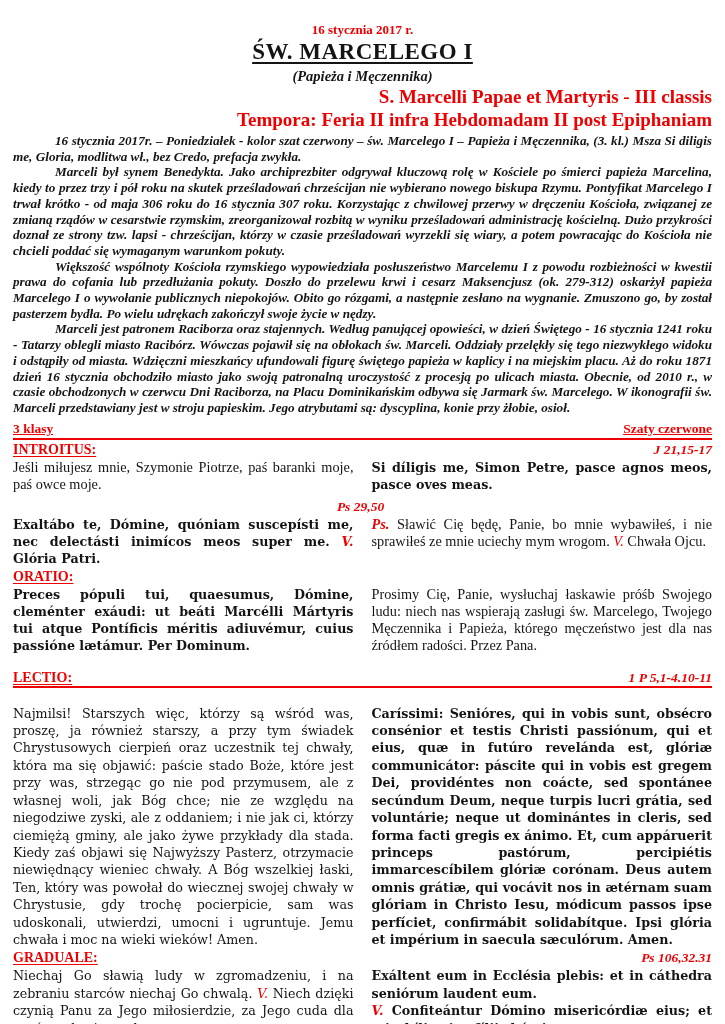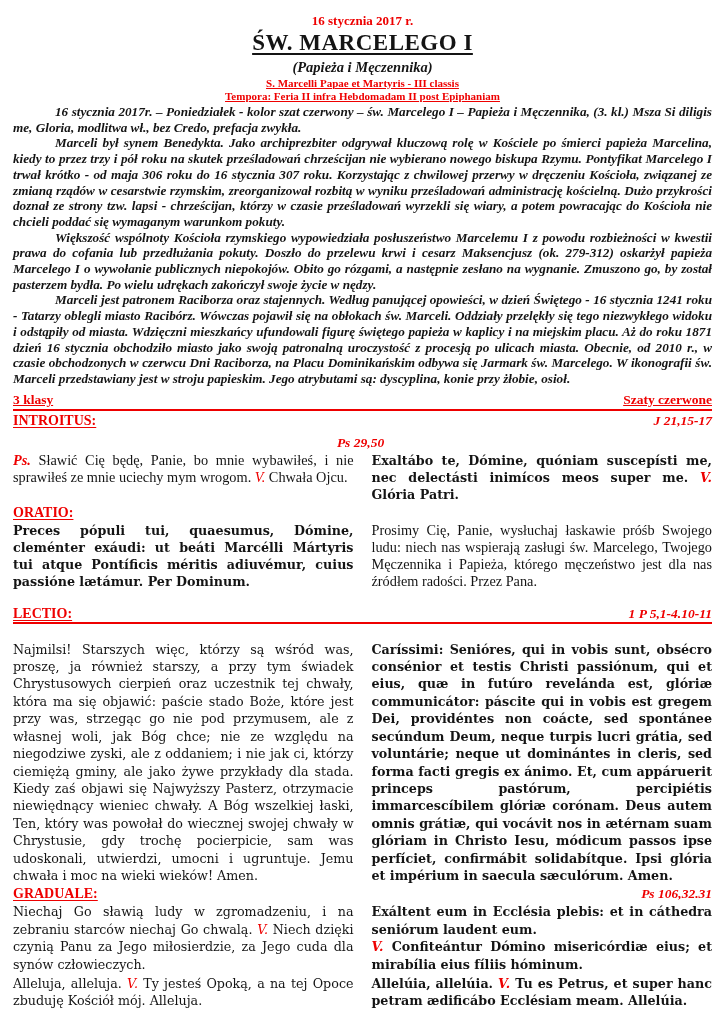--- a/index.html
+++ b/index.html
@@ -1,30 +1,30 @@
 <!DOCTYPE html>
 <html lang="pl" style="--red: #ee0000;"><head>
 <meta charset="utf-8">
 <style>
   :root{ --red:#ee0000; --ink:#141414; --paper:#ffffff; }
   *{margin:0;padding:0;box-sizing:border-box;}
   html,body{background:#fff;}
   body{font-family:"Liberation Serif",serif;color:var(--ink);}
   .page{
     width:725px;height:1024px;margin:0 auto;background:var(--paper);
-    padding:13px 13px 0 13px;overflow:hidden;position:relative;
+    padding:22px 13px 0 13px;overflow:hidden;position:relative;
   }
   .date{color:var(--red);font-weight:bold;font-size:13px;text-align:center;}
   .title{
     font-size:23px;font-weight:bold;text-align:center;letter-spacing:.5px;
     margin-top:1px;
   }
   .title span{text-decoration:underline;text-decoration-thickness:2px;text-underline-offset:3px;}
   .subtitle{font-size:14.5px;font-weight:bold;font-style:italic;text-align:center;margin-top:3px;}
-  .redline{color:var(--red);font-weight:bold;font-size:11px;text-align:center;margin-top:1px;text-decoration:underline;}
+  .redline{color:var(--red);font-weight:bold;font-size:19px;text-align:right;margin-top:1px;}
   
   #intro{margin-top:2px;}
   .ip{
     font-size:13.2px;line-height:15.7px;font-weight:bold;font-style:italic;
     text-align:justify;text-indent:42px;
   }
   
   .rubric{
     display:flex;justify-content:space-between;align-items:baseline;
     color:var(--red);font-weight:bold;font-size:13.5px;
@@ -72,24 +72,28 @@
     <span class="r">3 klasy</span>
     <span class="r">Szaty czerwone</span>
   </div>
 
   <div id="sections">
       <section id="introitus">
         <div class="shead">
           <span class="slabel">INTROITUS:</span>
           <span class="sref">J 21,15-17</span>
         </div>
+        <div class="pair">
+          <div class="col pl"><span>Jeśli miłujesz mnie, Szymonie Piotrze, paś baranki moje, paś owce moje.</span></div>
+          <div class="col la"><span>Si díligis me, Simon Petre, pasce agnos meos, pasce oves meas.</span></div>
+        </div>
         <div class="refrow"><span class="sref">Ps 29,50</span></div>
         <div class="pair">
+          <div class="col la"><span>Exaltábo te, Dómine, quóniam suscepísti me, nec delectásti inimícos meos super me. </span><span class="red-i">V. </span><span>Glória Patri.</span></div>
           <div class="col pl"><span class="red-bi">Ps. </span><span>Sławić Cię będę, Panie, bo mnie wybawiłeś, i nie sprawiłeś ze mnie uciechy mym wrogom. </span><span class="red-i">V. </span><span>Chwała Ojcu.</span></div>
-          <div class="col la"><span>Exaltábo te, Dómine, quóniam suscepísti me, nec delectásti inimícos meos super me. </span><span class="red-i">V. </span><span>Glória Patri.</span></div>
         </div>
       </section>
       <section id="oratio">
         <div class="shead">
           <span class="slabel">ORATIO:</span>
           <span class="sref"></span>
         </div>
         <div class="pair">
           <div class="col la"><span>Preces pópuli tui, quaesumus, Dómine, cleménter exáudi: ut beáti Marcélli Mártyris tui atque Pontíficis méritis adiuvémur, cuius passióne lætámur. Per Dominum.</span></div>
           <div class="col pl"><span>Prosimy Cię, Panie, wysłuchaj łaskawie próśb Swojego ludu: niech nas wspierają zasługi św. Marcelego, Twojego Męczennika i Papieża, którego męczeństwo jest dla nas źródłem radości. Przez Pana.</span></div>

